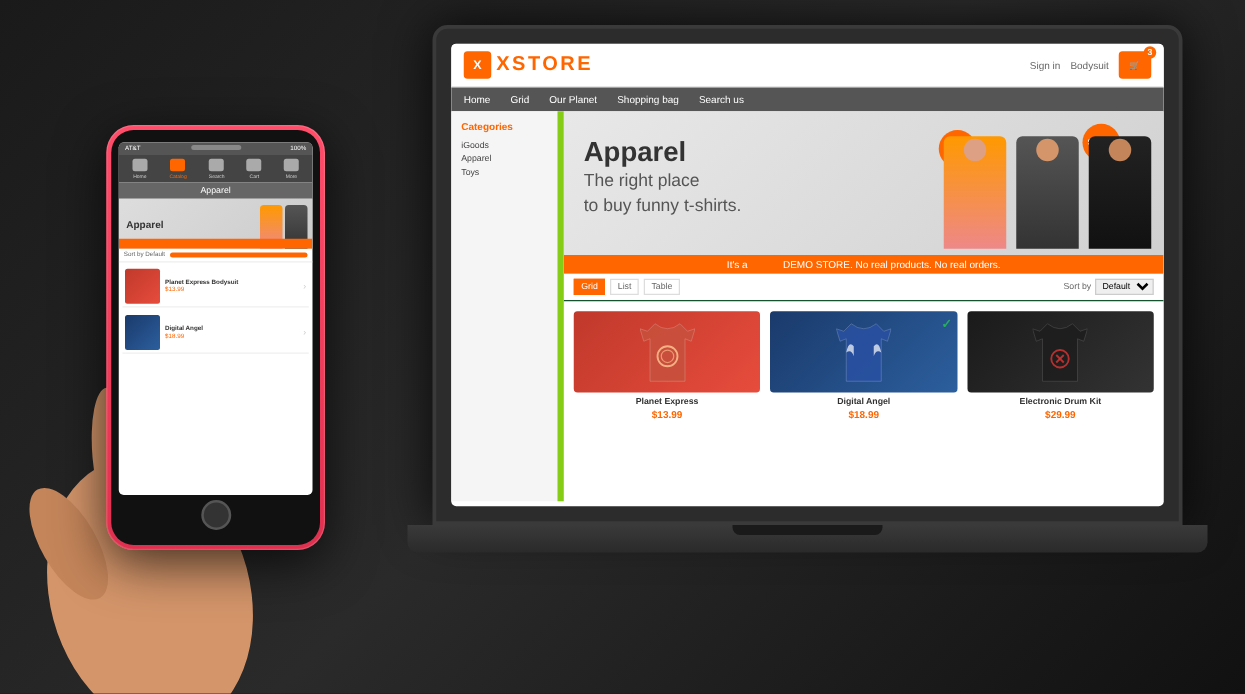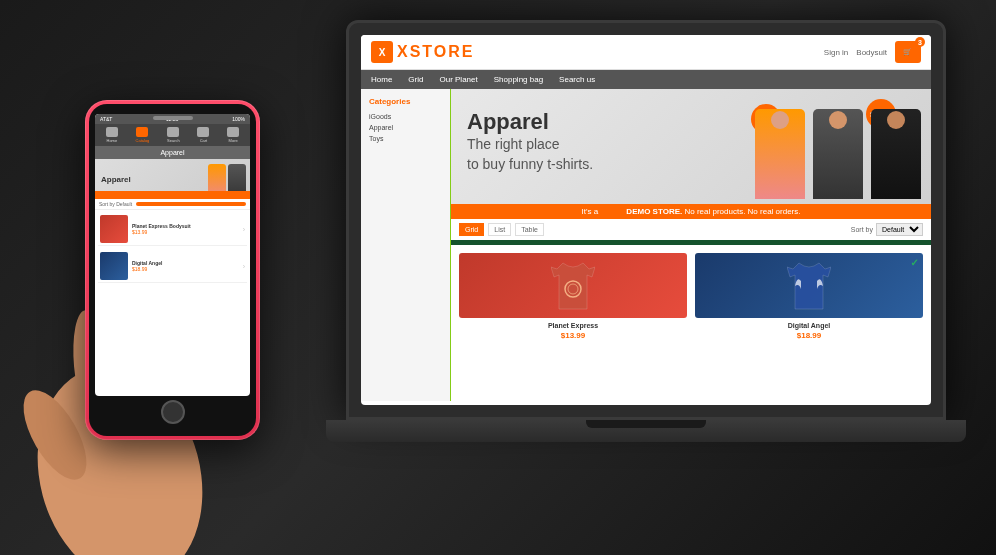--- a/index.html
+++ b/index.html
@@ -167,21 +167,21 @@
     }
 
     .store-main {
       display: flex;
       height: calc(100% - 58px);
     }
 
     .store-sidebar {
       width: 90px;
       background: #f5f5f5;
-      border-right: 1px solid #84cc16;
+      border-right: 5px solid #84cc16;
       padding: 8px;
       flex-shrink: 0;
     }
 
     .sidebar-title {
       font-size: 8px;
       font-weight: bold;
       color: #f60;
       margin-bottom: 5px;
     }
@@ -251,21 +251,21 @@
       left: 0;
       right: 0;
       background: #f60;
       color: #fff;
       font-size: 8px;
       text-align: center;
       padding: 3px;
     }
 
     .banner-demo strong {
-      font-weight: bold;
+      font-weight: normal;
       padding-left: 26px;
     }
 
     
     .banner-figures {
       position: absolute;
       right: 10px;
       bottom: 20px;
       display: flex;
       gap: 8px;
@@ -288,21 +288,21 @@
       height: 18px;
       background: #dda085;
       border-radius: 50%;
     }
 
     .products-header {
       display: flex;
       align-items: center;
       justify-content: space-between;
       padding: 4px 8px;
-      border-bottom: 5px solid #14532d;
+      border-bottom: 1px solid #14532d;
     }
 
     .view-tabs {
       display: flex;
       gap: 4px;
     }
 
     .view-tab {
       font-size: 7px;
       padding: 2px 5px;
@@ -685,20 +685,32 @@
                     <path d="M12,2 L6,8 L0,6 L3,16 L8,14 L8,48 L36,48 L36,14 L41,16 L44,6 L38,8 L32,2 Q27,6 22,6 Q17,6 12,2 Z" fill="rgba(40,80,160,0.9)" stroke="rgba(255,255,255,0.3)" stroke-width="0.5"></path>
 
                     <path d="M14,20 Q10,15 8,25 Q12,22 14,28 Z" fill="rgba(255,255,255,0.7)"></path>
                     <path d="M30,20 Q34,15 36,25 Q32,22 30,28 Z" fill="rgba(255,255,255,0.7)"></path>
                   </svg>
                 </div>
                 <div class="product-name">Digital Angel</div>
                 <div class="product-price">$18.99</div>
               </div>
 
+              <div class="product-card">
+                <div class="product-img product-img-3">
+                  <svg class="tshirt-svg" viewBox="0 0 44 50">
+                    <path d="M12,2 L6,8 L0,6 L3,16 L8,14 L8,48 L36,48 L36,14 L41,16 L44,6 L38,8 L32,2 Q27,6 22,6 Q17,6 12,2 Z" fill="rgba(30,30,30,0.9)" stroke="rgba(255,255,255,0.2)" stroke-width="0.5"></path>
+                    <circle cx="22" cy="30" r="7" fill="none" stroke="rgba(200,50,50,0.9)" stroke-width="1.5"></circle>
+                    <line x1="19" y1="27" x2="25" y2="33" stroke="rgba(200,50,50,0.9)" stroke-width="1.5"></line>
+                    <line x1="25" y1="27" x2="19" y2="33" stroke="rgba(200,50,50,0.9)" stroke-width="1.5"></line>
+                  </svg>
+                </div>
+                <div class="product-name">Electronic Drum Kit</div>
+                <div class="product-price">$29.99</div>
+              </div>
 
             </div>
           </div>
         </div>
 
       </div>
     </div>
     <div class="laptop-base"></div>
   </div>
 

